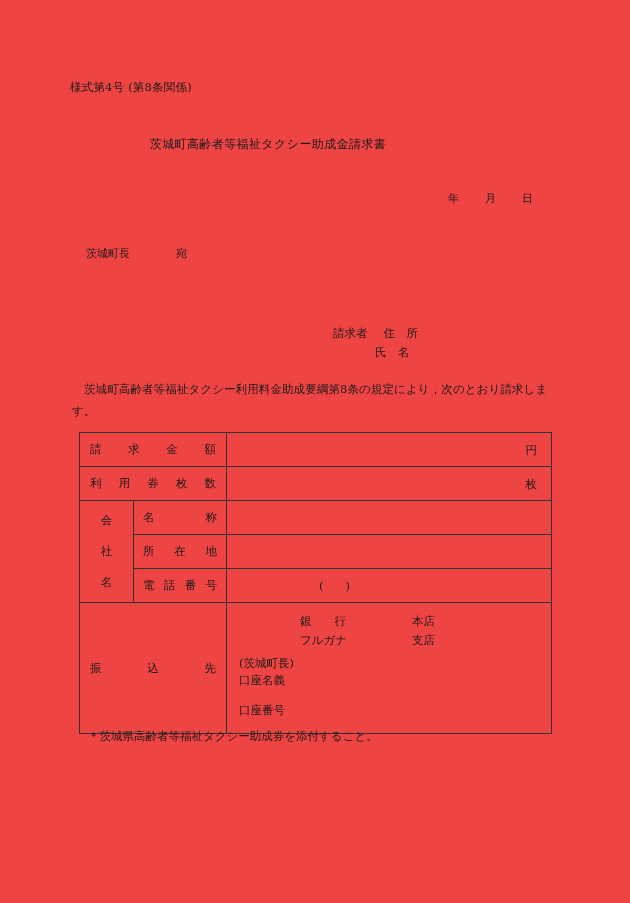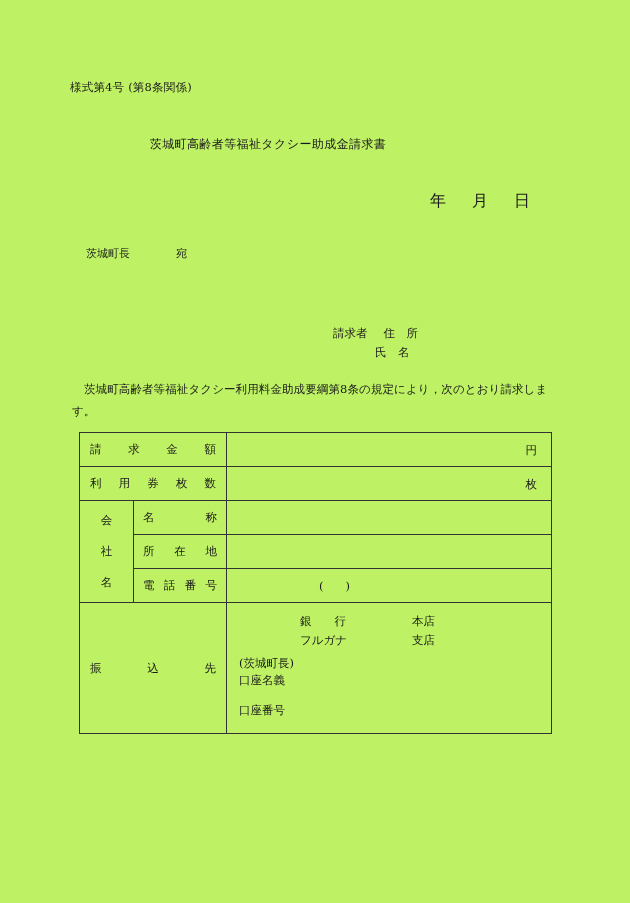--- a/index.html
+++ b/index.html
@@ -14,21 +14,21 @@
     position: relative;
     font-family: "DejaVu Serif", "Liberation Serif", serif;
     color: #1a1a1a;
     font-size: 11.5px;
     overflow: hidden;
   }
   .page {
     position: relative;
     width: 630px;
     height: 903px;
-    background: #bef264;
+    background: #ef4444;
   }
 
   
   .form-no {
     position: absolute;
     left: 70px;
     top: 80px;
     font-size: 11.5px;
     letter-spacing: 0.2px;
     white-space: nowrap;
@@ -42,23 +42,23 @@
     width: 514px;
     text-align: center;
     font-size: 12px;
     letter-spacing: 0.4px;
   }
   .doc-title-inner { padding-left: 22px; }
 
   
   .date-line {
     position: absolute;
-    left: 430px;
+    left: 448px;
     top: 191px;
-    font-size: 16px;
+    font-size: 11px;
     white-space: nowrap;
   }
   .date-line .sp { display: inline-block; width: 26px; }
 
   
   .addressee {
     position: absolute;
     left: 86px;
     top: 246px;
     font-size: 11px;
@@ -300,14 +300,15 @@
           <div class="bank-acct">
             <div>(茨城町長)</div>
             <div>口座名義</div>
           </div>
           <div class="bank-num">口座番号</div>
         </td>
       </tr>
     </tbody>
   </table>
 
+  <div class="footnote">＊茨城県高齢者等福祉タクシー助成券を添付すること。</div>
 
 </div>
 
 </body></html>

